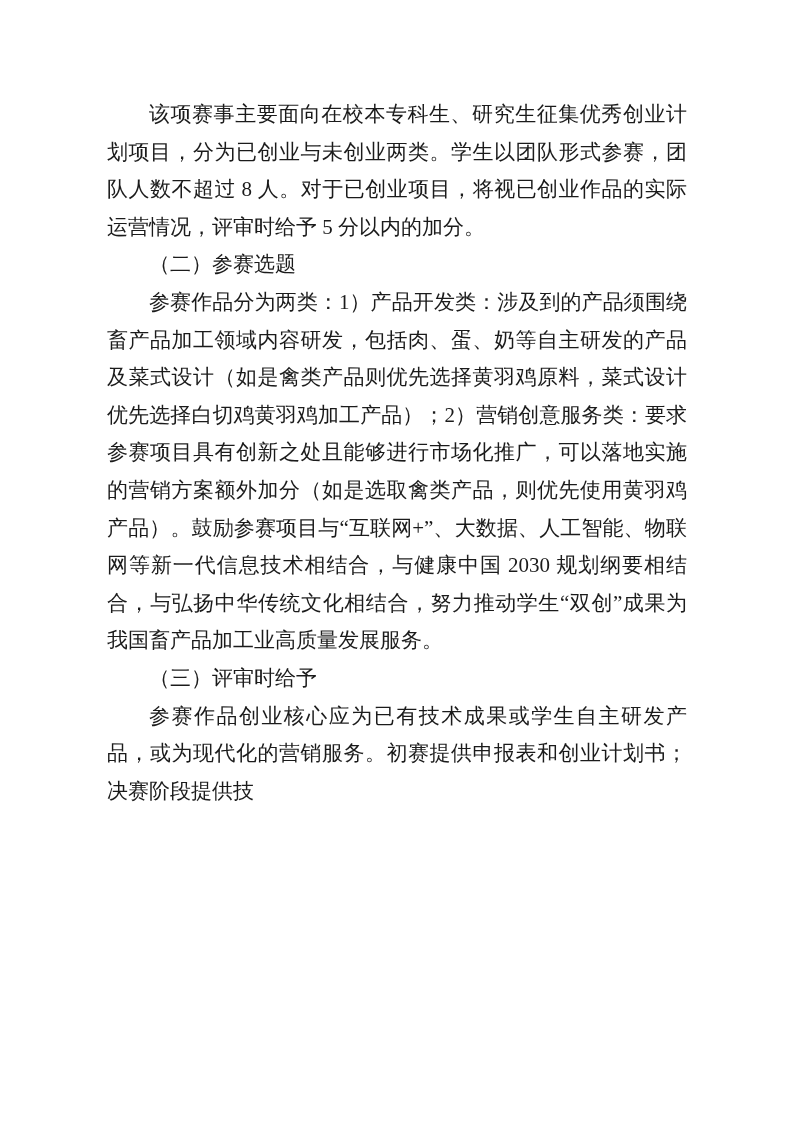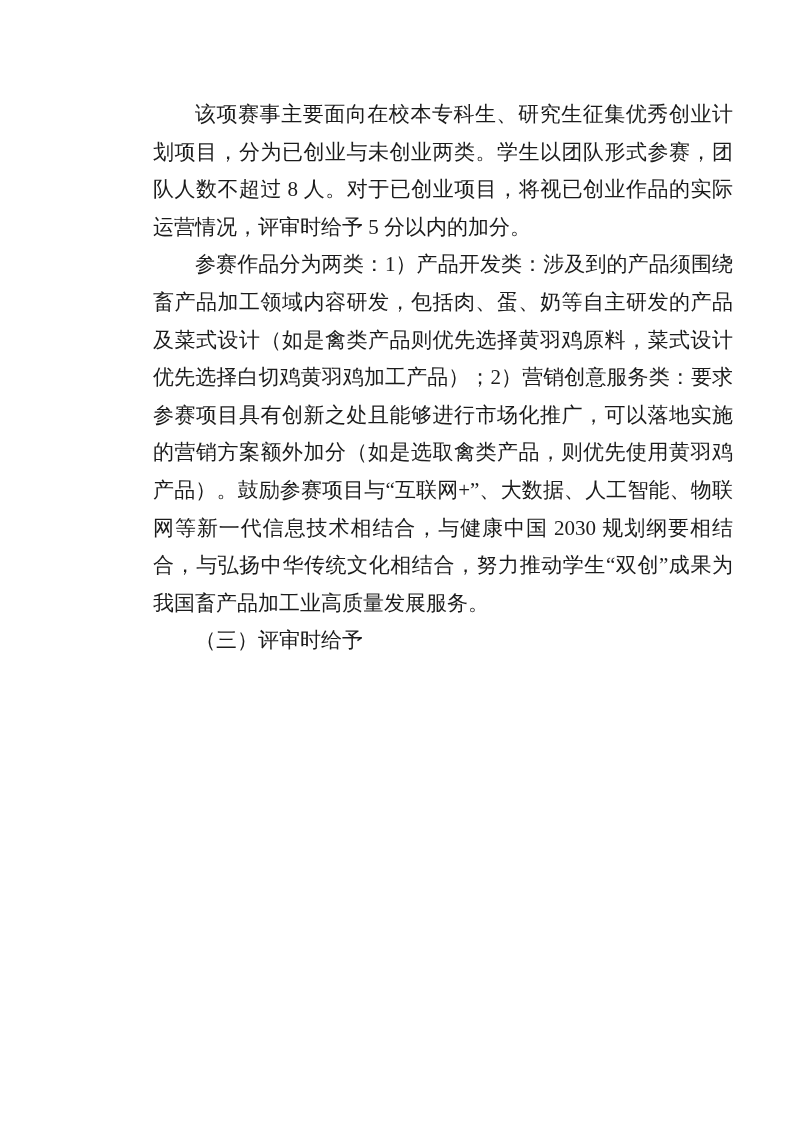--- a/index.html
+++ b/index.html
@@ -12,21 +12,20 @@
     width: 793px;
     height: 1122px;
     margin: 0;
     background: #ffffff;
     box-sizing: border-box;
     padding: 96px 106px 0 107px;
     overflow: hidden;
   }
   .doc-body {
     width: 580px;
-    margin-left: 46px;
   }
   .para {
     margin: 0;
     padding: 0;
     font-family: "Liberation Serif", "DejaVu Serif", serif;
     font-size: 21px;
     line-height: 37.6px;
     color: #1b1b1b;
     text-align: justify;
     text-align-last: left;
@@ -34,16 +33,18 @@
     word-break: break-all;
     overflow-wrap: break-word;
   }
 </style>
 </head>
 <body>
 
 <div class="page">
   <div class="doc-body">
     <p class="para">该项赛事主要面向在校本专科生、研究生征集优秀创业计划项目，分为已创业与未创业两类。学生以团队形式参赛，团队人数不超过 8 人。对于已创业项目，将视已创业作品的实际运营情况，评审时给予 5 分以内的加分。</p>
+    <p class="para">（二）参赛选题</p>
     <p class="para">参赛作品分为两类：1）产品开发类：涉及到的产品须围绕畜产品加工领域内容研发，包括肉、蛋、奶等自主研发的产品及菜式设计（如是禽类产品则优先选择黄羽鸡原料，菜式设计优先选择白切鸡黄羽鸡加工产品）；2）营销创意服务类：要求参赛项目具有创新之处且能够进行市场化推广，可以落地实施的营销方案额外加分（如是选取禽类产品，则优先使用黄羽鸡产品）。鼓励参赛项目与“互联网+”、大数据、人工智能、物联网等新一代信息技术相结合，与健康中国 2030 规划纲要相结合，与弘扬中华传统文化相结合，努力推动学生“双创”成果为我国畜产品加工业高质量发展服务。</p>
     <p class="para">（三）评审时给予</p>
+    <p class="para">参赛作品创业核心应为已有技术成果或学生自主研发产品，或为现代化的营销服务。初赛提供申报表和创业计划书；决赛阶段提供技</p>
   </div>
 </div>
 
 </body></html>

